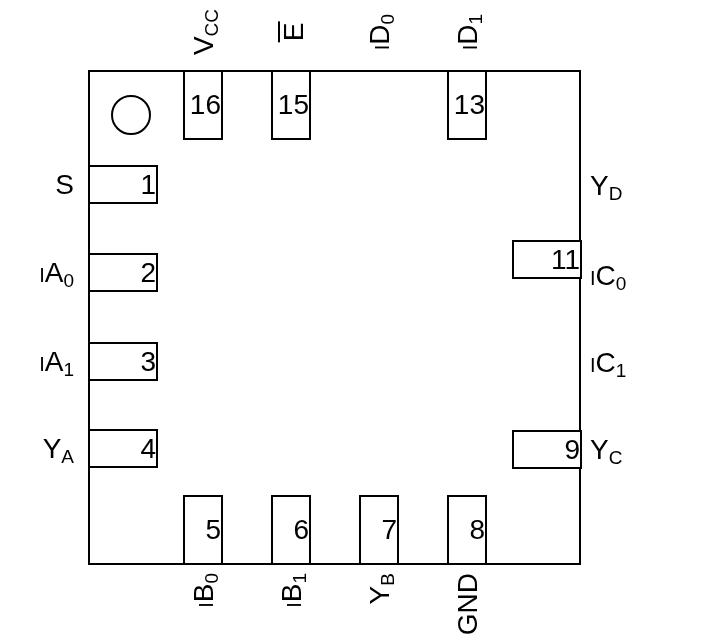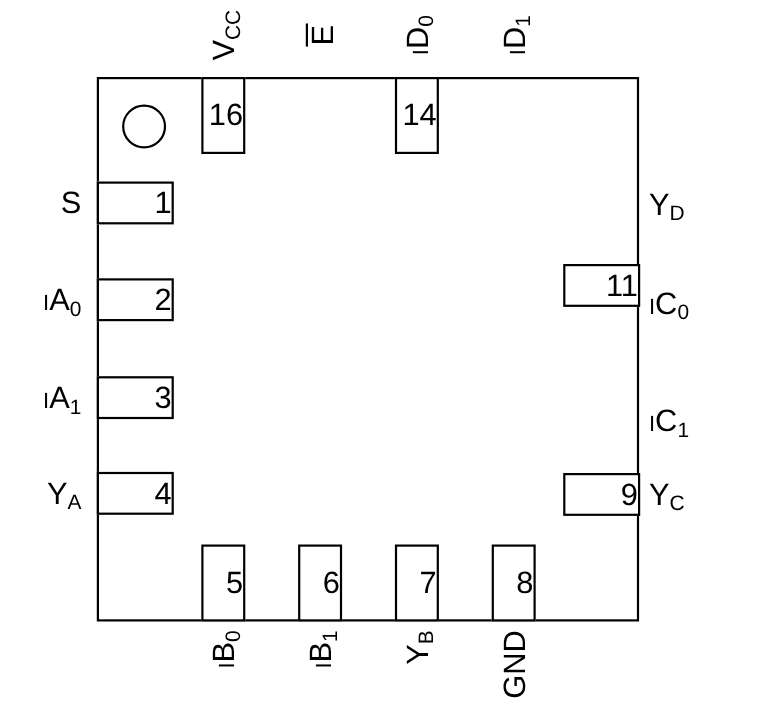--- a/index.html
+++ b/index.html
@@ -85,22 +85,25 @@
   <div class="pin ph" style="left:512px;top:430px">
       <span class="pnum">9</span>
     </div>
   <div class="pin ph" style="left:512px;top:240px">
       <span class="pnum">11</span>
     </div>
 
   <div class="pin pv" style="left:183px;top:70px">
       <span class="pnum">16</span>
     </div>
-  <div class="pin pv" style="left:359px;top:70px">
-      <span class="pnum">14</span>
+  <div class="pin pv" style="left:271px;top:70px">
+      <span class="pnum">15</span>
+    </div>
+  <div class="pin pv" style="left:447px;top:70px">
+      <span class="pnum">13</span>
     </div>
 
   <div class="pin pv" style="left:183px;top:495px">
       <span class="pnum">5</span>
     </div>
   <div class="pin pv" style="left:271px;top:495px">
       <span class="pnum">6</span>
     </div>
   <div class="pin pv" style="left:359px;top:495px">
       <span class="pnum">7</span>
@@ -108,21 +111,21 @@
   <div class="pin pv" style="left:447px;top:495px">
       <span class="pnum">8</span>
     </div>
 
   <div class="lbl side-lbl left-lbl" style="top:168px"><span class="lbl-base">S</span></div>
   <div class="lbl side-lbl left-lbl" style="top:256px"><span class="lbl-pre">I</span><span class="lbl-base">A</span><span class="lbl-sub">0</span></div>
   <div class="lbl side-lbl left-lbl" style="top:345px"><span class="lbl-pre">I</span><span class="lbl-base">A</span><span class="lbl-sub">1</span></div>
   <div class="lbl side-lbl left-lbl" style="top:432px"><span class="lbl-base">Y</span><span class="lbl-sub">A</span></div>
 
   <div class="lbl side-lbl right-lbl" style="top:433px"><span class="lbl-base">Y</span><span class="lbl-sub">C</span></div>
-  <div class="lbl side-lbl right-lbl" style="top:366px"><span class="lbl-pre">I</span><span class="lbl-base">C</span><span class="lbl-sub">1</span></div>
+  <div class="lbl side-lbl right-lbl" style="top:346px"><span class="lbl-pre">I</span><span class="lbl-base">C</span><span class="lbl-sub">1</span></div>
   <div class="lbl side-lbl right-lbl" style="top:259px"><span class="lbl-pre">I</span><span class="lbl-base">C</span><span class="lbl-sub">0</span></div>
   <div class="lbl side-lbl right-lbl" style="top:169px"><span class="lbl-base">Y</span><span class="lbl-sub">D</span></div>
 
   <div class="lbl rot top-rot" style="left:190px;top:32px"><span class="lbl-base">V</span><span class="lbl-sub">CC</span></div>
   <div class="lbl rot top-rot" style="left:278px;top:32px"><span class="lbl-base lbl-over">E</span></div>
   <div class="lbl rot top-rot" style="left:366px;top:32px"><span class="lbl-pre">I</span><span class="lbl-base">D</span><span class="lbl-sub">0</span></div>
   <div class="lbl rot top-rot" style="left:454px;top:32px"><span class="lbl-pre">I</span><span class="lbl-base">D</span><span class="lbl-sub">1</span></div>
 
   <div class="lbl rot bot-rot" style="left:190px;top:573px"><span class="lbl-pre">I</span><span class="lbl-base">B</span><span class="lbl-sub">0</span></div>
   <div class="lbl rot bot-rot" style="left:278px;top:573px"><span class="lbl-pre">I</span><span class="lbl-base">B</span><span class="lbl-sub">1</span></div>

